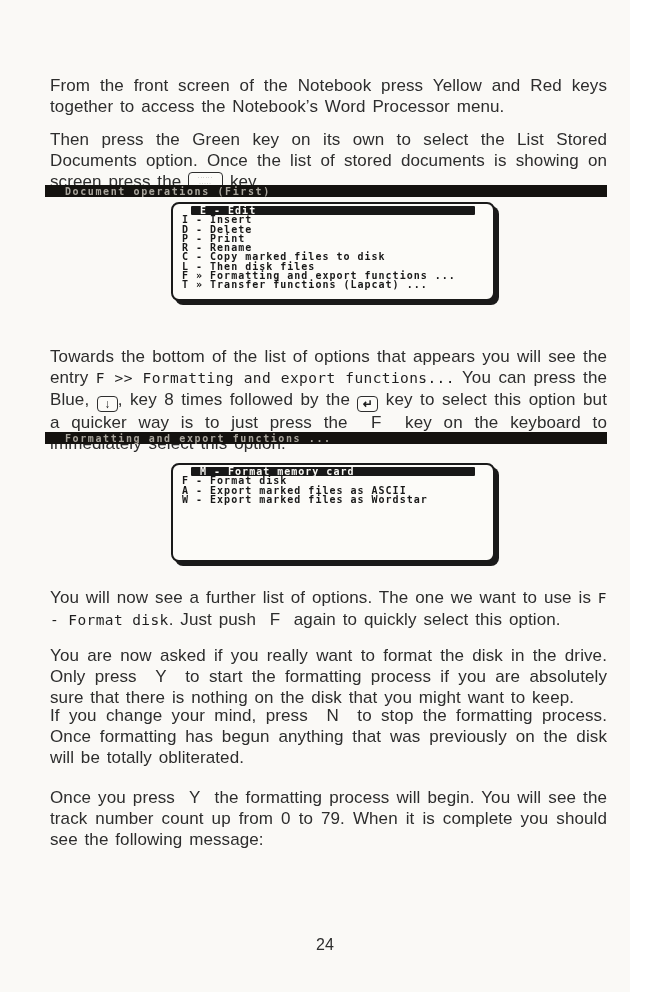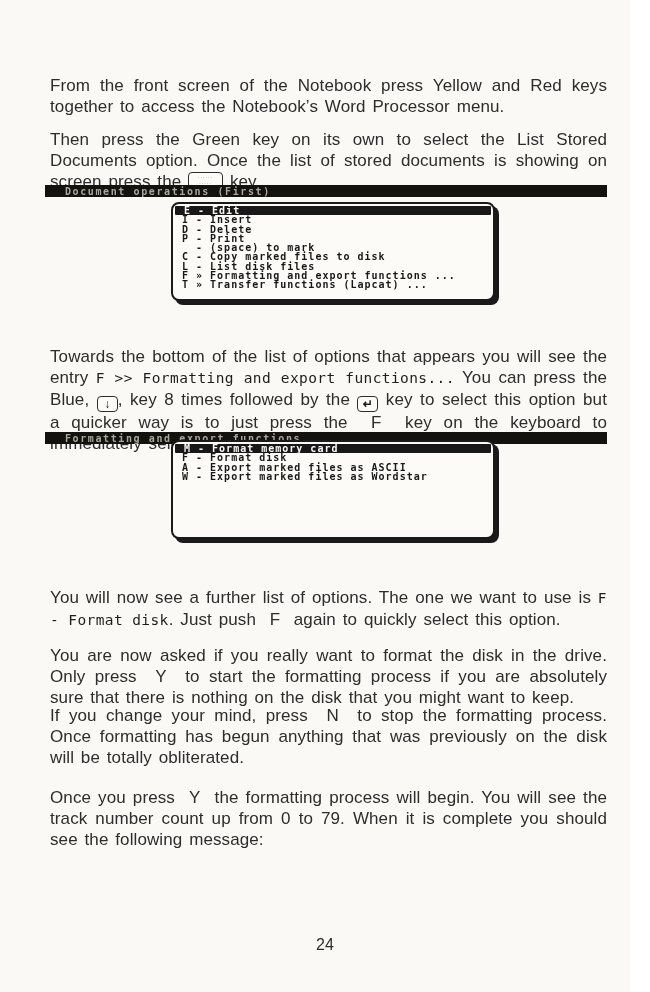--- a/index.html
+++ b/index.html
@@ -86,21 +86,21 @@
     font-size:10px;line-height:9.5px;
     letter-spacing:1px;
     white-space:pre;
     padding-left:9px;
     color:#181818;
     overflow:visible;
   }
   .menu-row.hl{
     background:#181818;
     color:#faf9f5;
-    margin:0 2px;
+    margin:0 18px;
     border-radius:1px;
   }
   .pagenum{
     position:absolute;
     left:0;top:936px;width:650px;
     text-align:center;
     font-size:16px;
     color:#2d2d2d;
   }
 </style>
@@ -118,35 +118,35 @@
   </p>
 
   <div class="titlebar" style="top:185px">
     <span>Document operations (First)</span>
   </div>
   <div class="menu-window" style="top:202px">
     <div class="menu-row hl">E - Edit</div>
     <div class="menu-row">I - Insert</div>
     <div class="menu-row">D - Delete</div>
     <div class="menu-row">P - Print</div>
-    <div class="menu-row">  - (space) to mark</div>
+    <div class="menu-row">R - Rename</div>
     <div class="menu-row">C - Copy marked files to disk</div>
-    <div class="menu-row">L - List disk files</div>
+    <div class="menu-row">L - Then disk files</div>
     <div class="menu-row">F » Formatting and export functions ...</div>
     <div class="menu-row">T » Transfer functions (Lapcat) ...</div>
   </div>
 
   <p class="para" style="top:329px">
     <span>Towards the bottom of the list of options that appears you will see the entry </span><span class="imono">F &gt;&gt; Formatting and export functions...</span><span> You can press the Blue, </span><span class="keycap arrow-key">↓</span><span>, key 8 times followed by the </span><span class="keycap arrow-key">↵</span><span> key to select this option but a quicker way is to just press the &nbsp;F&nbsp; key on the keyboard to immediately select this option.</span>
   </p>
 
   <div class="titlebar" style="top:432px">
     <span>Formatting and export functions ...</span>
   </div>
-  <div class="menu-window" style="top:440px">
+  <div class="menu-window" style="top:463px">
     <div class="menu-row hl">M - Format memory card</div>
     <div class="menu-row">F - Format disk</div>
     <div class="menu-row">A - Export marked files as ASCII</div>
     <div class="menu-row">W - Export marked files as Wordstar</div>
   </div>
 
   <p class="para" style="top:570px">
     <span>You will now see a further list of options. The one we want to use is </span><span class="imono">F - Format disk</span><span>. Just push &nbsp;F&nbsp; again to quickly select this option.</span>
   </p>
 

